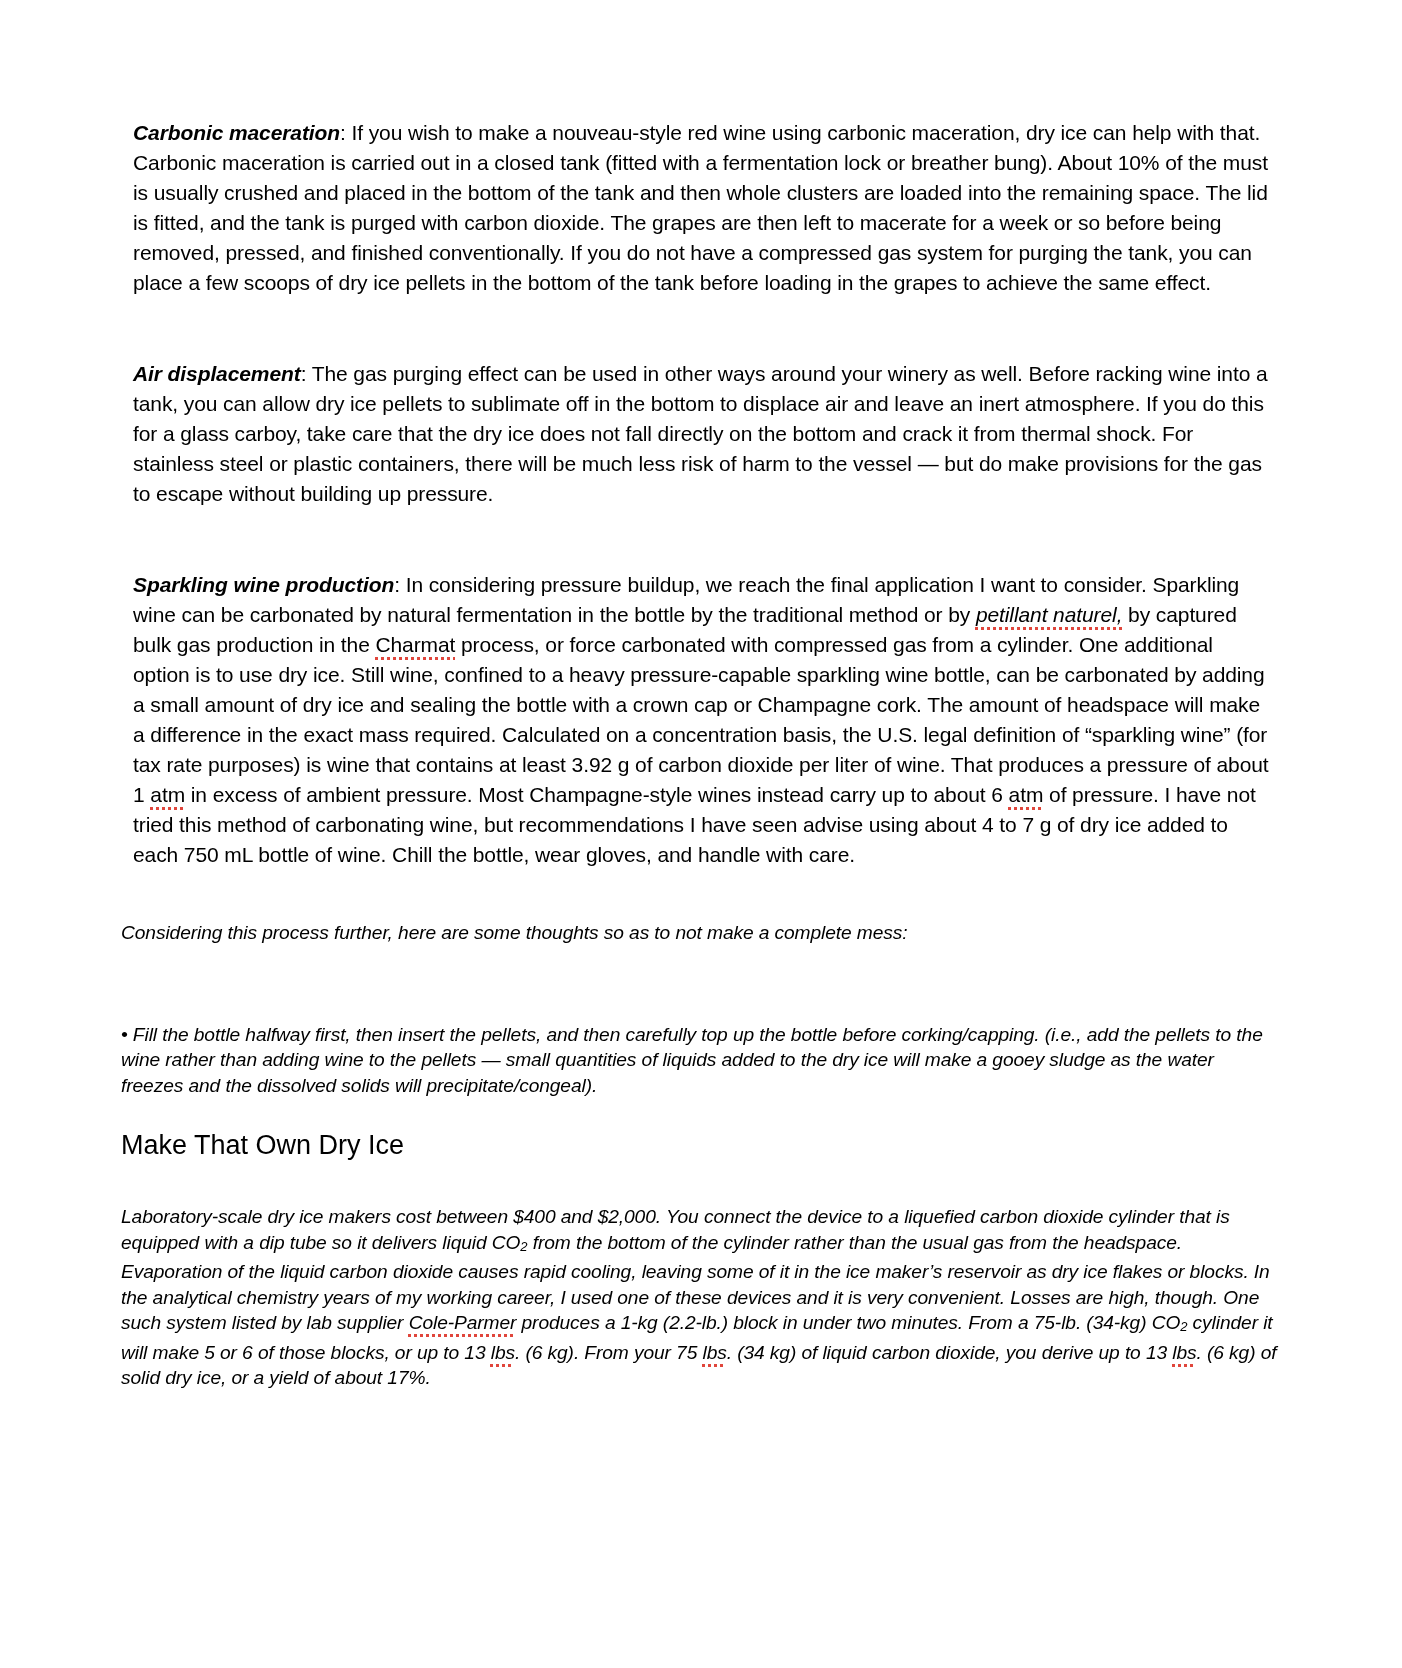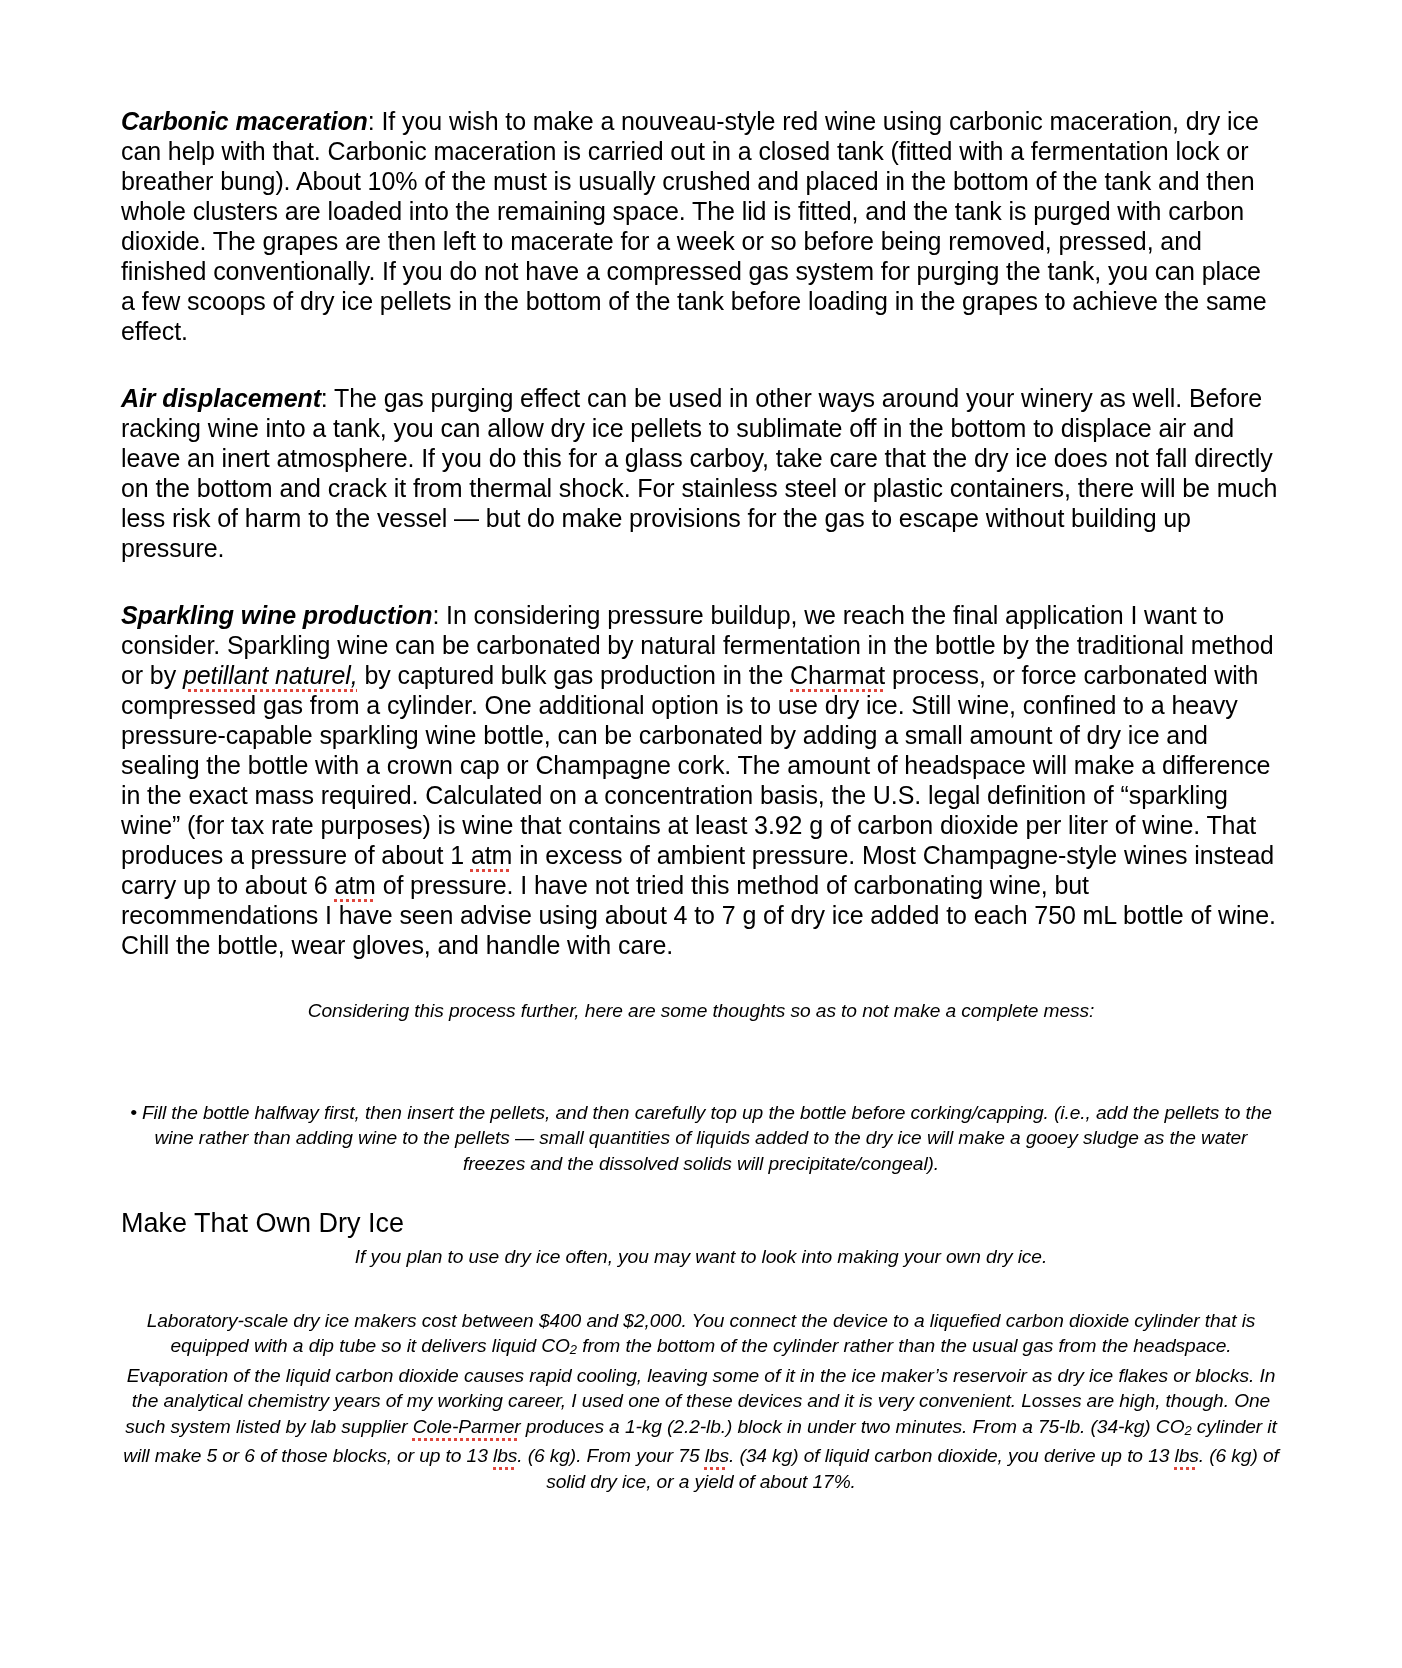--- a/index.html
+++ b/index.html
@@ -1,20 +1,20 @@
 <!DOCTYPE html>
 <html><head>
 <meta charset="utf-8">
 <style>
   html, body { margin: 0; padding: 0; background: #ffffff; }
   body { width: 1402px; height: 1668px; overflow: hidden; position: relative; color: #000; font-family: "Liberation Sans", sans-serif; }
   .page { position: absolute; left: 121px; top: 106px; width: 1160px; }
-  .big { font-size: 25px; line-height: 30px; margin: 0; letter-spacing: -0.1px; }
+  .big { font-size: 21px; line-height: 30px; margin: 12px; letter-spacing: -0.1px; }
   .big b { font-weight: bold; font-style: italic; }
-  .small { font-size: 19.2px; line-height: 25.5px; font-style: italic; margin: 0; letter-spacing: -0.1px; text-align: center; }
+  .small { font-size: 19.2px; line-height: 25.5px; font-style: italic; margin: 0; letter-spacing: -0.1px; }
   .sp { text-decoration: underline; text-decoration-style: dotted; text-decoration-color: #e0463c; text-decoration-thickness: 3px; text-underline-offset: 5px; }
   h2 { font-weight: normal; font-size: 27px; line-height: 34px; margin: 0; }
 </style>
 </head>
 <body>
 
 <div class="page">
 
   <p class="big"><b>Carbonic maceration</b><span>: If you wish to make a nouveau-style red wine using carbonic maceration, dry ice can help with that. Carbonic maceration is carried out in a closed tank (fitted with a fermentation lock or breather bung). About 10% of the must is usually crushed and placed in the bottom of the tank and then whole clusters are loaded into the remaining space. The lid is fitted, and the tank is purged with carbon dioxide. The grapes are then left to macerate for a week or so before being removed, pressed, and finished conventionally. If you do not have a compressed gas system for purging the tank, you can place a few scoops of dry ice pellets in the bottom of the tank before loading in the grapes to achieve the same effect.</span></p>
 
@@ -36,19 +36,18 @@
   <div style="height:38px"></div>
 
   <p class="small">• Fill the bottle halfway first, then insert the pellets, and then carefully top up the bottle before corking/capping. (i.e., add the pellets to the wine rather than adding wine to the pellets — small quantities of liquids added to the dry ice will make a gooey sludge as the water freezes and the dissolved solids will precipitate/congeal).</p>
 
   <div style="height:30px"></div>
 
   <h2>Make That Own Dry Ice</h2>
 
   <div style="height:4px"></div>
 
-  <p class="small">If you plan to use dry ice often, you may want to look into making your own dry ice.</p>
 
   <div style="height:38px"></div>
 
   <p class="small"><span>Laboratory-scale dry ice makers cost between $400 and $2,000. You connect the device to a liquefied carbon dioxide cylinder that is equipped with a dip tube so it delivers liquid CO</span><sub style="font-size:13px;vertical-align:-2px">2</sub><span> from the bottom of the cylinder rather than the usual gas from the headspace. Evaporation of the liquid carbon dioxide causes rapid cooling, leaving some of it in the ice maker’s reservoir as dry ice flakes or blocks. In the analytical chemistry years of my working career, I used one of these devices and it is very convenient. Losses are high, though. One such system listed by lab supplier </span><span class="sp">Cole-Parmer</span><span> produces a 1-kg (2.2-lb.) block in under two minutes. From a 75-lb. (34-kg) CO</span><sub style="font-size:13px;vertical-align:-2px">2</sub><span> cylinder it will make 5 or 6 of those blocks, or up to 13 </span><span class="sp">lbs</span><span>. (6 kg). From your 75 </span><span class="sp">lbs</span><span>. (34 kg) of liquid carbon dioxide, you derive up to 13 </span><span class="sp">lbs</span><span>. (6 kg) of solid dry ice, or a yield of about 17%.</span></p>
 
 </div>
 
 </body></html>

